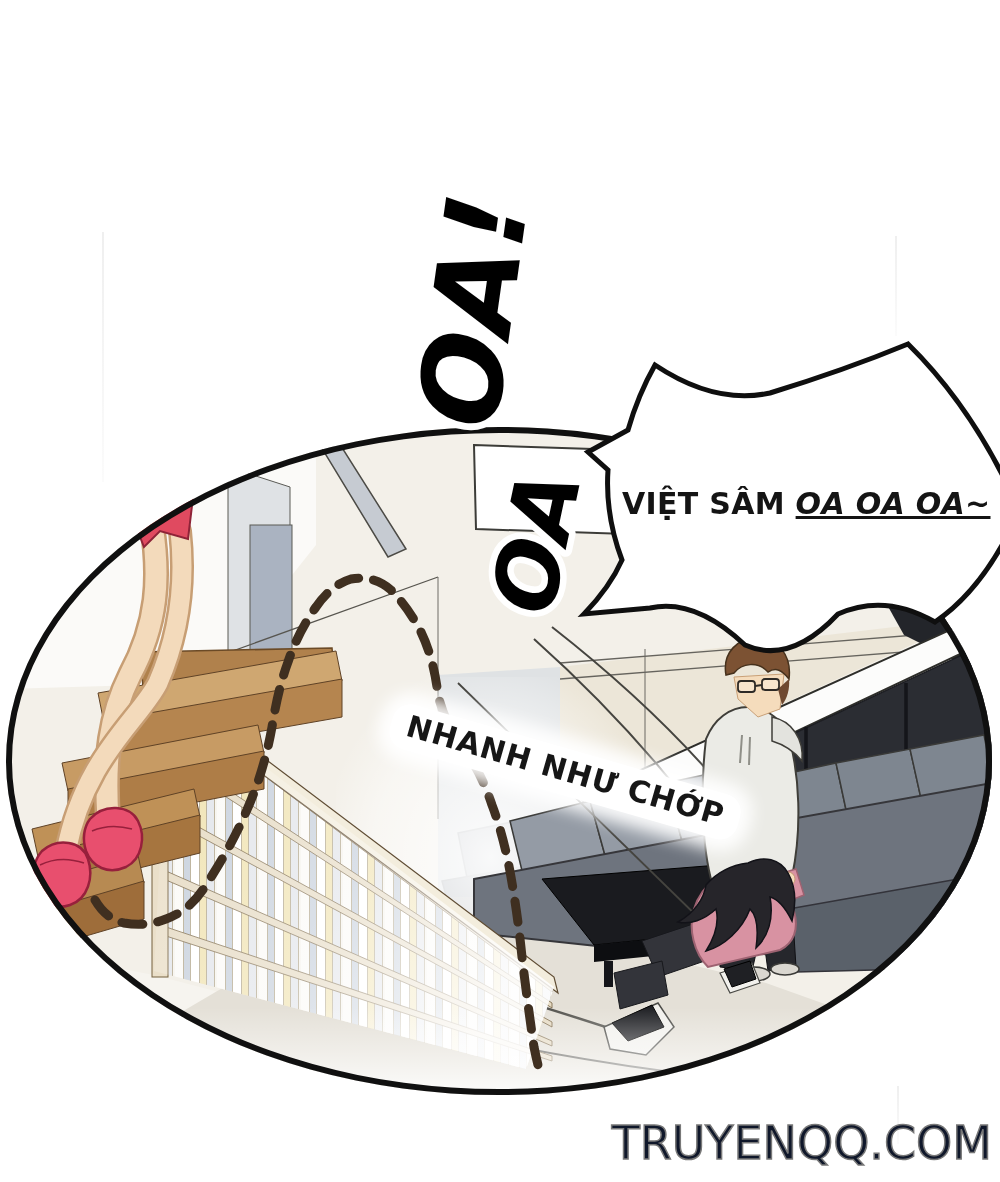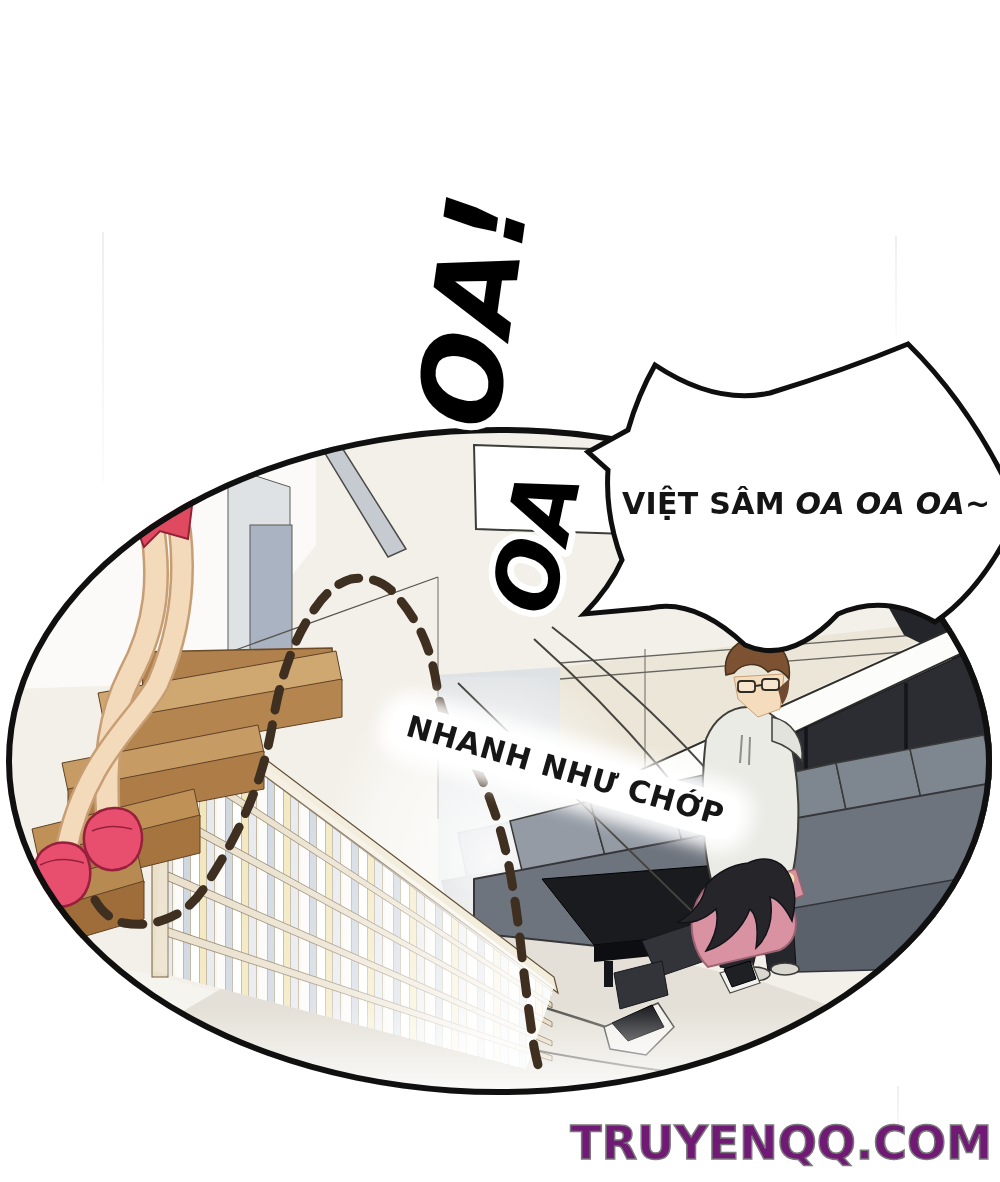--- a/index.html
+++ b/index.html
@@ -11,30 +11,30 @@
   
   .panel-clip{position:absolute;left:6px;top:427px;width:986px;height:668px;
               border-radius:50%;overflow:hidden;background:#f3f0e9;}
   .panel-outline{position:absolute;left:6px;top:427px;width:986px;height:668px;
                  border-radius:50%;border:6px solid #101010;box-sizing:border-box;
                  pointer-events:none;}
   
   .bubble-text{position:absolute;left:622px;top:486px;width:382px;
                font-size:30px;font-weight:bold;color:#141414;letter-spacing:.3px;
                white-space:nowrap;}
-  .bubble-text .cry{font-style:italic;}
+  .bubble-text .cry{font-style:italic;text-decoration:underline;}
   
   .banner{position:absolute;left:398px;top:700px;transform:rotate(16deg);
           transform-origin:left top;background:#ffffff;border-radius:18px;
           padding:4px 16px 7px;box-shadow:0 0 16px 12px rgba(255,255,255,.93);
           font-size:30px;font-weight:bold;letter-spacing:1px;color:#161616;
           white-space:nowrap;}
   
-  .watermark{position:absolute;right:8px;top:1116px;font-size:46px;font-weight:700;
-             color:#701a75;letter-spacing:0;-webkit-text-stroke:1.5px #787878;}
+  .watermark{position:absolute;right:8px;top:1116px;font-size:46px;font-weight:400;
+             color:#0f172a;letter-spacing:0;-webkit-text-stroke:1.5px #787878;}
   svg{display:block;}
   .sfx-text{font-family:"DejaVu Sans",sans-serif;font-weight:bold;font-style:italic;
             fill:#000;stroke:#fff;paint-order:stroke fill;stroke-linejoin:round;}
 </style>
 </head>
 <body>
 
 <div class="stage">
 
   <div class="seam" style="left:102px;top:232px;width:2px;height:250px;"></div>

